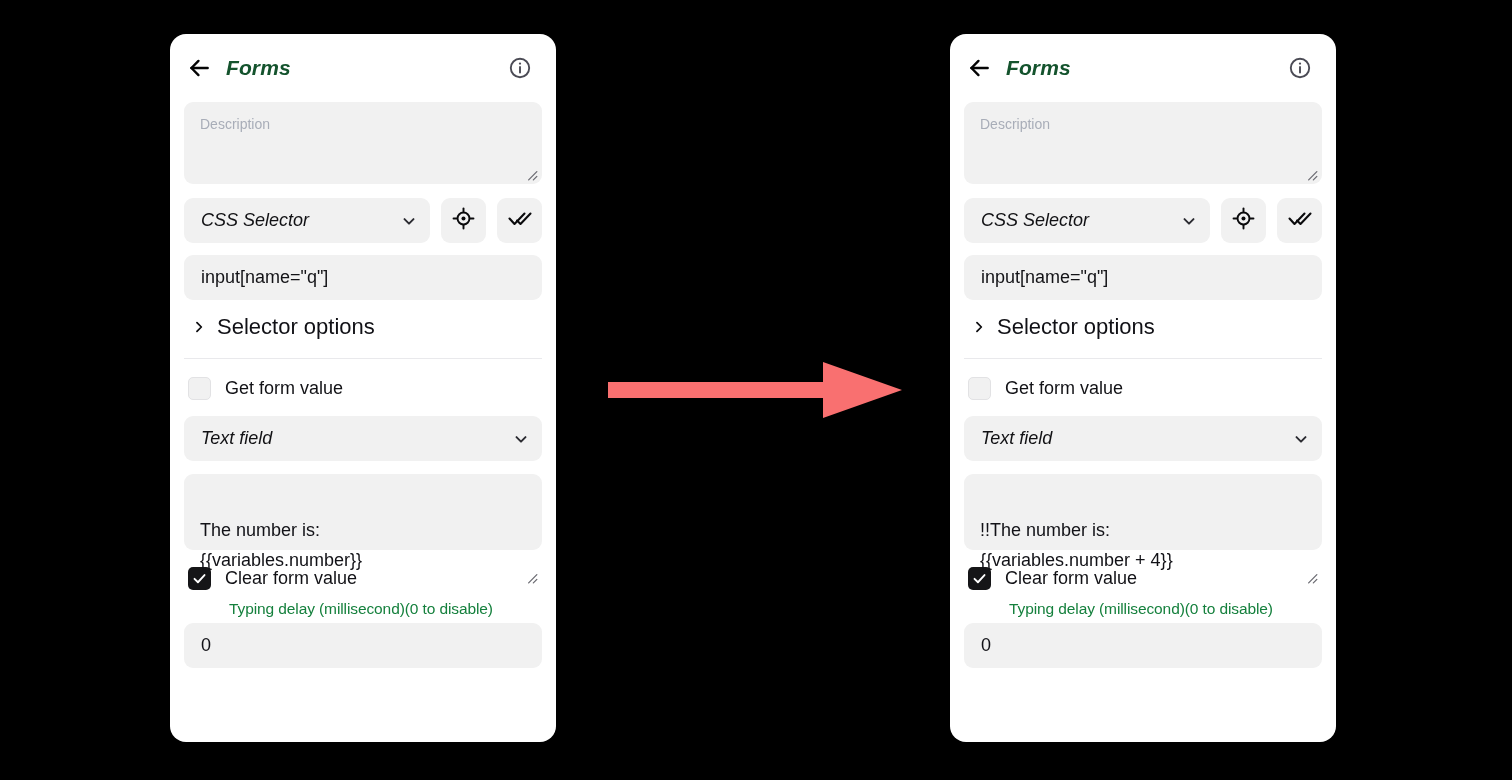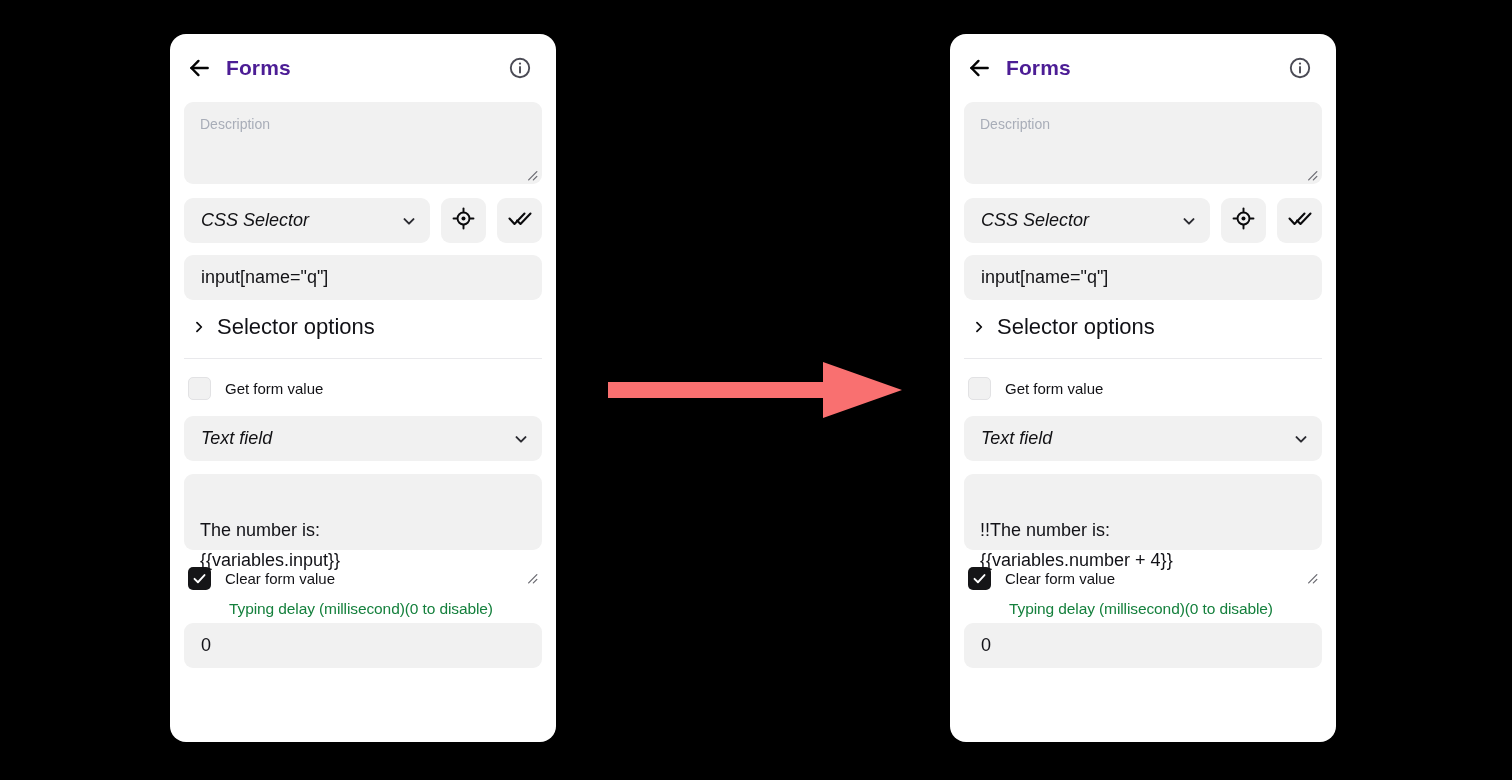--- a/index.html
+++ b/index.html
@@ -39,23 +39,24 @@
   .back-icon {
     width: 26px; height: 26px;
     flex: 0 0 auto;
     display: flex; align-items: center; justify-content: center;
     color: #050505;
     cursor: pointer;
   }
   .header-title {
     font-size: 21px;
     font-weight: bold;
-    color: #4c1d95;
+    color: #14532d;
     letter-spacing: .1px;
     flex: 1 1 auto;
+    font-style: italic;
   }
   .info-icon {
     width: 24px; height: 24px;
     flex: 0 0 auto;
     display: flex; align-items: center; justify-content: center;
     color: #4b4b55;
     cursor: pointer;
   }
 
   .card-body {
@@ -172,21 +173,21 @@
   }
   .checkbox.off {
     background: #f1f1f1;
     border: 1px solid #e2e2e4;
   }
   .checkbox.on {
     background: #151517;
     color: #ffffff;
   }
   .check-label {
-    font-size: 15px;
+    font-size: 18px;
     color: #121216;
   }
 
   .value-area {
     height: 76px;
     position: relative;
     padding: 11px 16px;
     font-size: 18px;
     line-height: 30px;
     color: #121217;
@@ -310,21 +311,21 @@
         <span class="sel-label">Text field</span>
         <span class="chev-down">
           <svg width="18" height="18" viewBox="0 0 24 24" fill="none" stroke="currentColor" stroke-width="2.6" stroke-linecap="round" stroke-linejoin="round">
               <polyline points="6,9.5 12,15.5 18,9.5"></polyline>
             </svg>
         </span>
       </div>
 
       <div class="field value-area">
         <span>The number is:
-{{variables.input}}</span>
+{{variables.number}}</span>
         <span class="resize-grip">
           <svg width="14" height="14" viewBox="0 0 12 12" stroke="currentColor" stroke-width="1.1" stroke-linecap="round">
               <line x1="11" y1="4" x2="4" y2="11"></line>
               <line x1="11" y1="8" x2="8" y2="11"></line>
             </svg>
         </span>
       </div>
 
       <div class="check-row" style="margin-bottom:6px">
         <span class="checkbox on">

